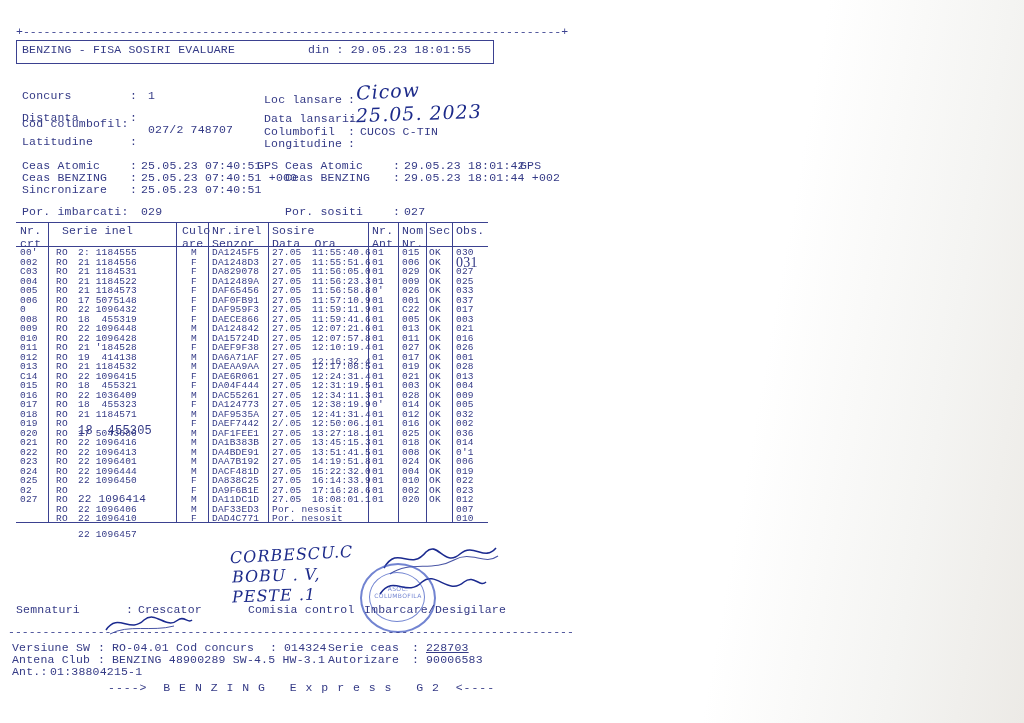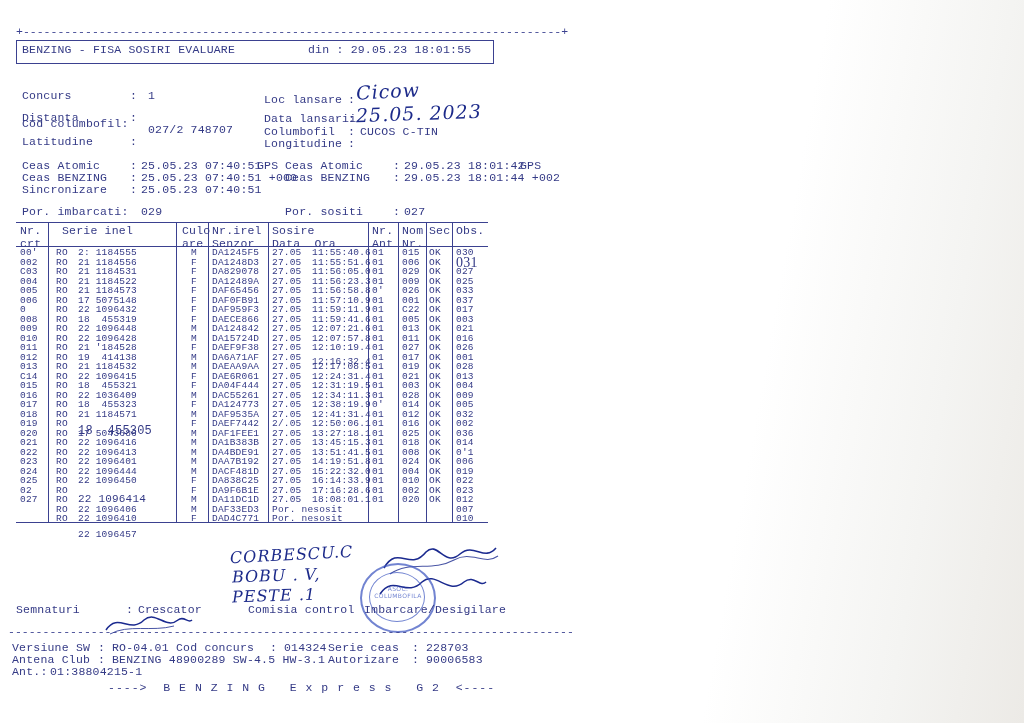--- a/index.html
+++ b/index.html
@@ -634,21 +634,21 @@
     <div class="dashline" style="left:0px; top:608px;">----------------------------------------------------------------------------------</div>
 
     <div class="mono txt" style="left:4px; top:624px;">Versiune SW</div>
     <div class="mono txt" style="left:90px; top:624px;">:</div>
     <div class="mono txt" style="left:104px; top:624px;">RO-04.01</div>
     <div class="mono txt" style="left:168px; top:624px;">Cod concurs</div>
     <div class="mono txt" style="left:262px; top:624px;">:</div>
     <div class="mono txt" style="left:276px; top:624px;">014324</div>
     <div class="mono txt" style="left:320px; top:624px;">Serie ceas</div>
     <div class="mono txt" style="left:404px; top:624px;">:</div>
-    <div class="mono txt" style="left:418px; top:624px;">228703</div>
+    <div class="mono txt" style="left:418px; top:624px;text-decoration:underline;">228703</div>
 
     <div class="mono txt" style="left:4px; top:636px;">Antena Club</div>
     <div class="mono txt" style="left:90px; top:636px;">:</div>
     <div class="mono txt" style="left:104px; top:636px;">BENZING 48900289 SW-4.5 HW-3.1</div>
     <div class="mono txt" style="left:320px; top:636px;">Autorizare</div>
     <div class="mono txt" style="left:404px; top:636px;">:</div>
     <div class="mono txt" style="left:418px; top:636px;">90006583</div>
 
     <div class="mono txt" style="left:4px; top:648px;">Ant.:</div>
     <div class="mono txt" style="left:42px; top:648px;">01:38804215-1</div>

